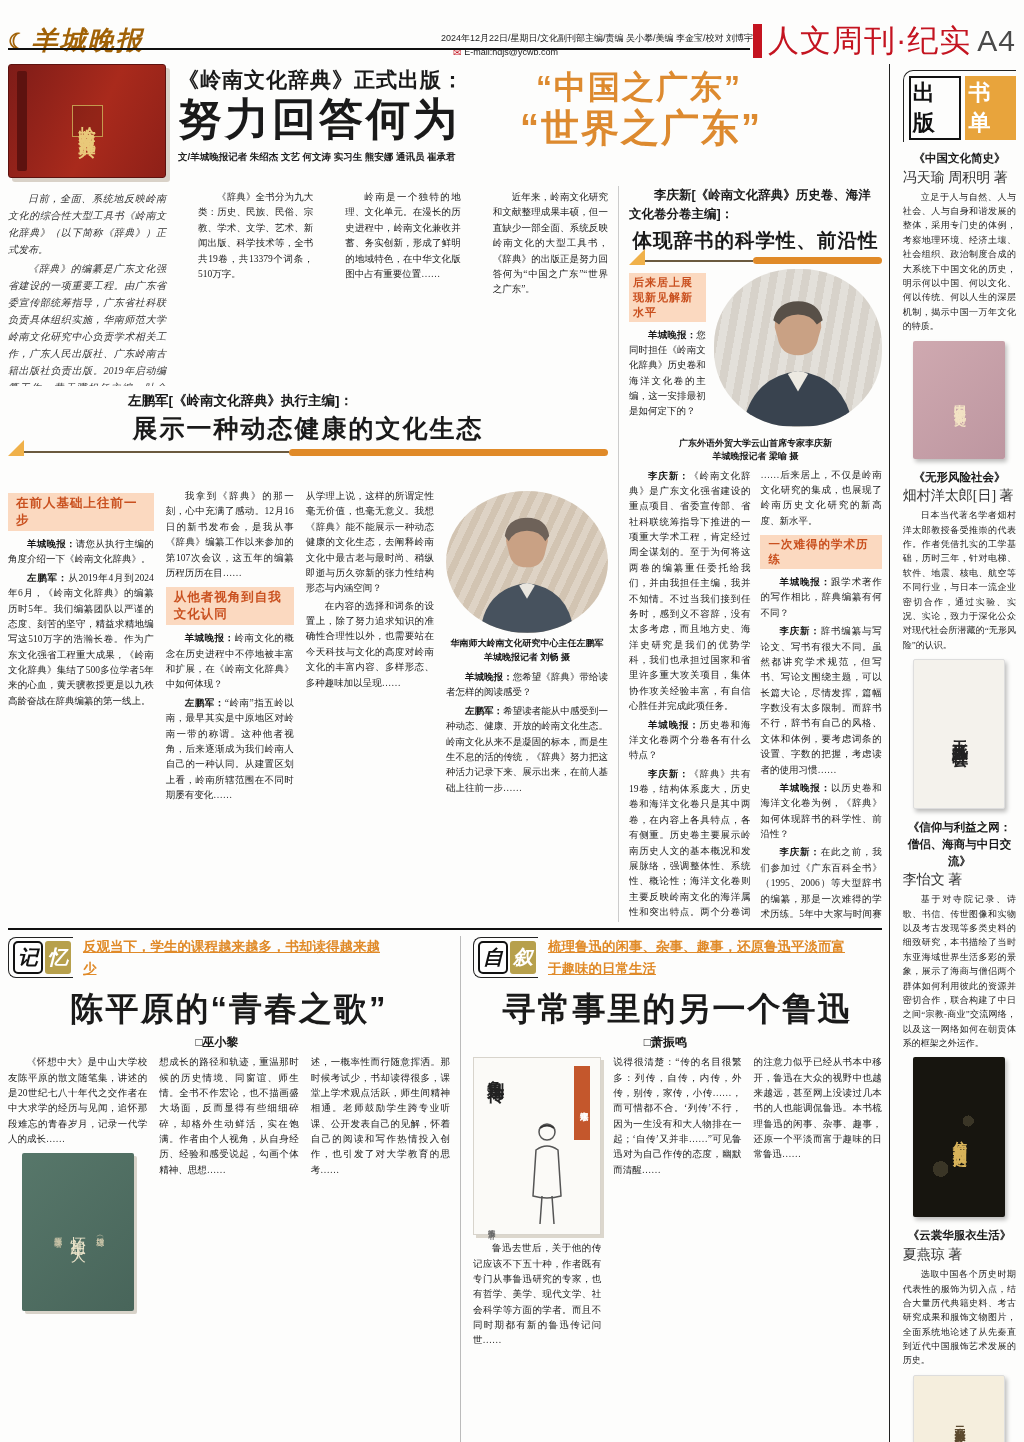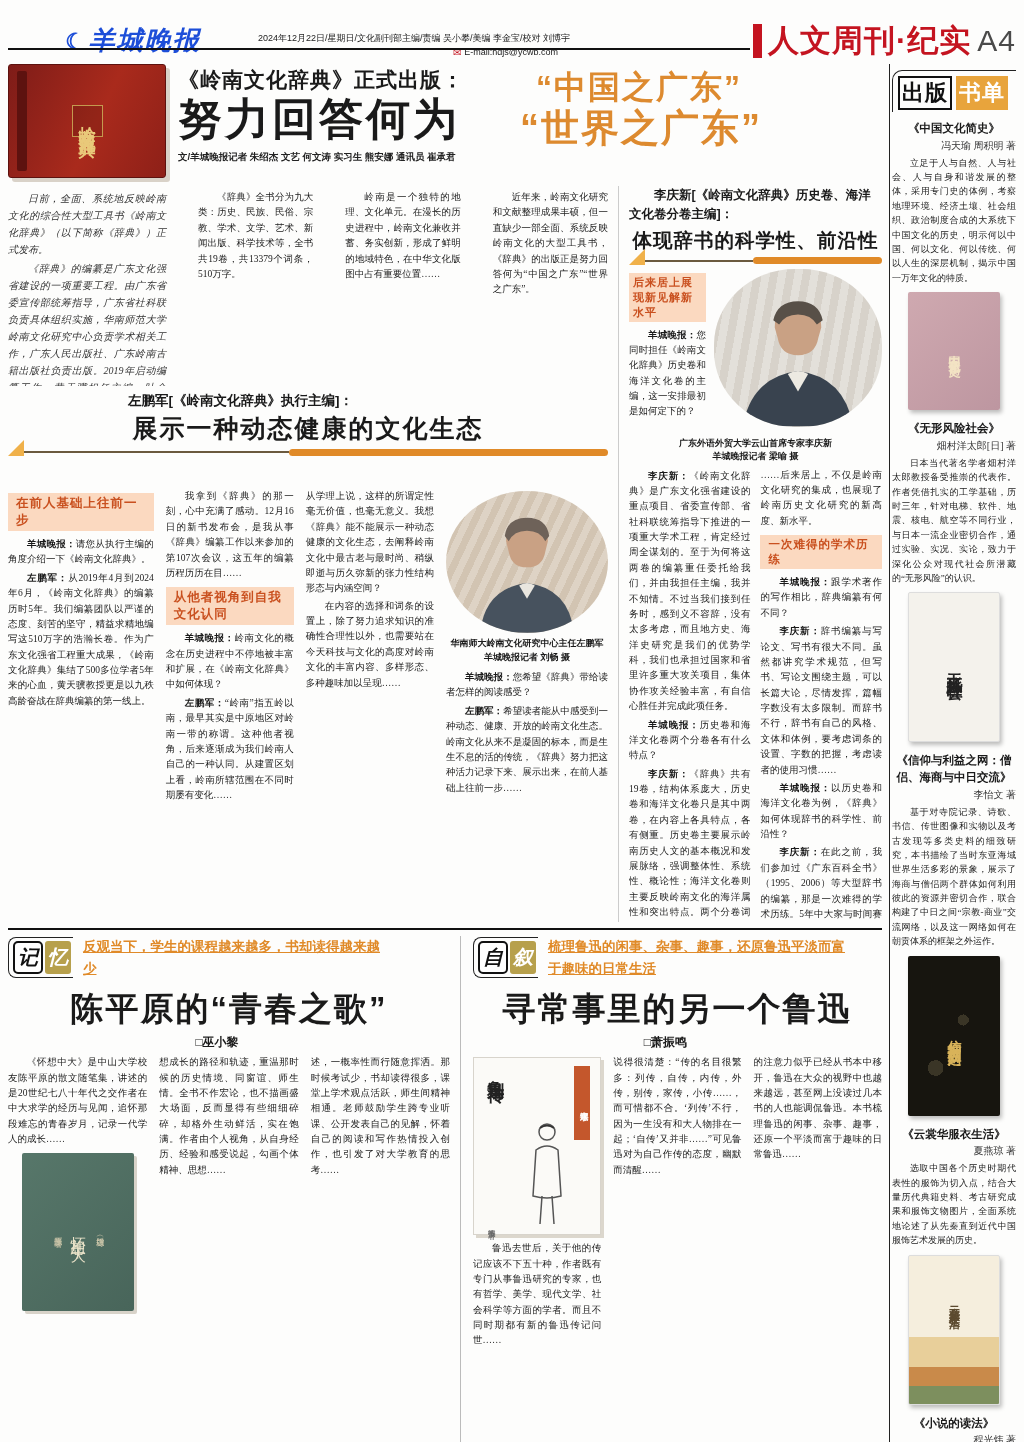--- a/index.html
+++ b/index.html
@@ -6,35 +6,35 @@
   html,body { width:1024px; }
   body {
     width:1024px; height:1442px; background:#fdfdfc; color:#1a1a1a;
     font-family:"Liberation Sans", sans-serif; overflow:hidden; position:relative;
   }
   .page { width:1024px; height:1442px; padding:6px 8px 0 8px; display:flex; flex-direction:column; }
 
   
   .hdr { height:58px; display:flex; align-items:flex-end; position:relative; flex:0 0 auto; }
   .hdr-left { width:250px; padding-bottom:6px; }
-  .masthead { color:#1d4ed8; font-family:"Liberation Serif", serif; font-weight:bold; font-style:italic; font-size:26px; letter-spacing:2px;text-align:center; }
+  .masthead { color:#a16207; font-family:"Liberation Serif", serif; font-weight:bold; font-style:italic; font-size:26px; letter-spacing:2px; }
   .masthead .moon { font-style:normal; font-size:22px; margin-right:2px; }
-  .hdr-mid { flex:1; text-align:left; font-size:9px; color:#222; line-height:1.5; padding-bottom:4px; }
+  .hdr-mid { flex:1; text-align:right; font-size:9px; color:#222; line-height:1.5; padding-bottom:4px; }
   .email-row { display:flex; justify-content:center; align-items:center; gap:3px; }
   .email-icon { color:#c41420; font-size:10px; }
   .hdr-rule { position:absolute; left:0; bottom:14px; width:742px; height:2px; background:#111; }
   .hdr-right { display:flex; align-items:center; gap:6px; padding-bottom:2px; }
   .red-bar { width:9px; height:34px; background:#c41420; }
-  .sec-title { color:#c41420; font-size:31px; font-weight:bold; letter-spacing:1px; }
+  .sec-title { color:#c41420; font-size:31px; font-weight:normal; letter-spacing:1px; }
   .page-no { color:#4a4a4a; font-size:30px; letter-spacing:1px; }
 
   
   .content { flex:1; display:flex; min-height:0; }
   .main-left { width:880px; display:flex; flex-direction:column; min-width:0; }
-  .sidebar { width:128px; margin-left:7px; border-left:1px solid #222; padding:6px 0 0 2px; overflow:hidden; }
+  .sidebar { width:128px; margin-left:7px; border-left:1px solid #222; padding:6px 0 0 13px; overflow:hidden; }
 
   
   .hero { height:122px; display:flex; gap:12px; align-items:flex-start; flex:0 0 auto; }
   .hero-book { width:158px; height:114px; background:linear-gradient(115deg,#7e1c18,#a92a1c 55%,#8e2018); border:1px solid #5d120f; border-radius:3px; position:relative; box-shadow:4px 4px 0 #d9d2c8; display:flex; align-items:center; justify-content:center; }
   .hero-book .spine { position:absolute; left:8px; top:6px; bottom:6px; width:10px; background:#5d120f; border-radius:2px; }
   .hero-book .btitle { writing-mode:vertical-rl; color:#e9c97a; font-family:"Liberation Serif", serif; font-weight:bold; font-size:17px; letter-spacing:3px; border:1px solid #c49a4f; padding:6px 3px; background:rgba(0,0,0,.12); }
   .hero-head { width:330px; padding-top:2px; }
   .hero-kicker { font-size:21px; font-weight:bold; letter-spacing:1px; }
   .hero-headline { font-size:44px; font-weight:bold; letter-spacing:3px; line-height:1.15; }
   .hero-byline { font-size:9.5px; color:#222; margin-top:6px; font-weight:bold; }
@@ -106,21 +106,21 @@
   .book-luxun .big { position:absolute; left:10px; top:8px; writing-mode:vertical-rl; font-family:"Liberation Serif", serif; font-weight:bold; font-size:17px; color:#222; letter-spacing:2px; }
   .book-luxun .auth { position:absolute; left:12px; bottom:8px; writing-mode:vertical-rl; font-size:7.5px; color:#666; }
   .book-luxun svg { position:absolute; right:30px; bottom:6px; }
 
   
   .sb-head { display:flex; gap:4px; align-items:center; border:1.5px solid #222; border-right:none; border-bottom:none; border-radius:10px 0 0 0; padding:5px 0 2px 5px; margin-bottom:8px; }
   .sb-t1 { font-size:22px; font-weight:bold; color:#111; border:2px solid #111; padding:0 2px; letter-spacing:1px; font-family:"Liberation Serif", serif; }
   .sb-t2 { font-size:22px; font-weight:bold; color:#fff; background:#e8a43c; padding:2px 3px; letter-spacing:1px; font-family:"Liberation Serif", serif; }
   .sb-book { margin-bottom:10px; }
   .sb-title { font-size:11.5px; font-weight:bold; text-align:center; line-height:1.45; }
-  .sb-author { font-size:10px; text-align:right; color:#333; margin:2px 0 3px 0; font-family:"Liberation Serif", serif; }
+  .sb-author { font-size:14px; text-align:left; color:#333; margin:2px 0 3px 0; font-family:"Liberation Serif", serif; }
   .sb-desc { font-family:"Liberation Serif", serif; font-size:9px; line-height:1.6; text-align:justify; text-indent:2em; color:#222; }
   .sb-cover { margin:7px auto 2px auto; width:92px; display:flex; align-items:center; justify-content:center; box-shadow:2px 3px 4px rgba(0,0,0,.25); border-radius:2px; }
   .sb-cover .vt { writing-mode:vertical-rl; font-family:"Liberation Serif", serif; font-weight:bold; letter-spacing:2px; }
 </style>
 </head>
 <body>
 
 <div class="page">
 
   <div class="hdr">

